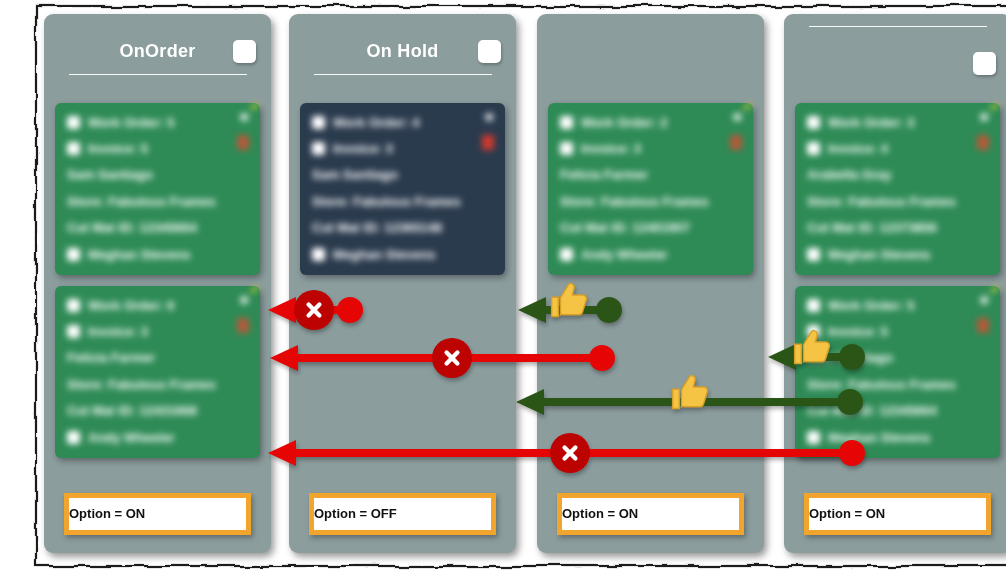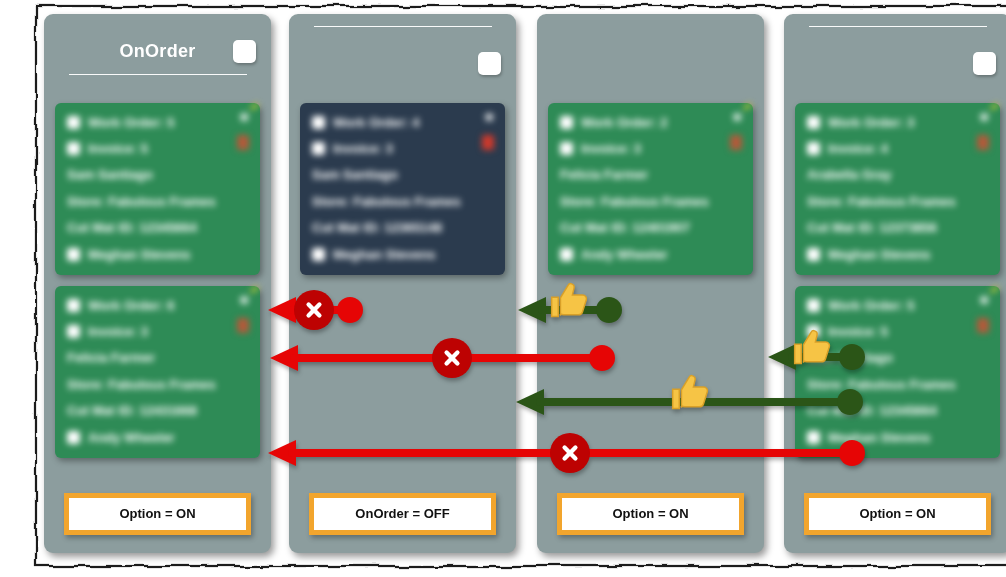--- a/index.html
+++ b/index.html
@@ -29,21 +29,21 @@
   .star{position:absolute;top:6px;right:9px;color:#ffffff;font-size:15px;line-height:15px;}
   .trash{position:absolute;top:32px;right:11px;width:12px;height:15px;border-radius:2px;}
   .card.green .trash{background:#b35a3a;}
   .card.navy .trash{background:#cf3a2c;}
   .corner-accent{position:absolute;top:2px;right:1px;width:9px;height:3px;background:#d8d832;
                  transform:rotate(-35deg);}
 
   
   .option-box{position:absolute;left:20px;right:20px;bottom:18px;height:32px;background:#ffffff;
               border:5px solid #f2a52d;box-shadow:2px 3px 5px rgba(0,0,0,.3);
-              text-align:center;line-height:32px;font-size:13px;font-weight:bold;color:#111111;}
+              text-align:left;line-height:32px;font-size:13px;font-weight:bold;color:#111111;}
 
   
   .arrow{position:absolute;height:8px;z-index:6;filter:drop-shadow(1px 3px 2px rgba(0,0,0,.30));}
   .arrow .shaft{position:absolute;left:18px;right:5px;top:0;height:8px;border-radius:4px;}
   .arrow.red .shaft{background:#e60505;}
   .arrow.green .shaft{background:#2b5517;}
   .arrow .head{position:absolute;left:-2px;top:-9px;width:0;height:0;
                border-top:13px solid transparent;border-bottom:13px solid transparent;}
   .arrow.red .head{border-right:28px solid #e60505;}
   .arrow.green .head{border-right:28px solid #2b5517;}
@@ -124,20 +124,21 @@
         <span class="corner-accent"></span>
       </div>
     </article>
     <div class="option-box">
       <span>Option = ON</span>
     </div>
   </section>
 
   <section class="column" style="left:257px">
     <header class="col-header">
+      <h2 class="col-title">On Hold</h2>
       <span class="checkbox"></span>
       <div class="divider"></div>
     </header>
     <article class="card navy" style="top:89px">
       <div class="card-inner">
         <div class="card-line">
             <span class="mini-icon"></span>
             <span>Work Order: 4</span>
           </div>
         <div class="card-line">
@@ -155,21 +156,21 @@
           </div>
         <div class="card-line">
             <span class="mini-icon"></span>
             <span>Meghan Stevens</span>
           </div>
         <span class="star">★</span>
         <span class="trash"></span>
       </div>
     </article>
     <div class="option-box">
-      <span>OnOrder = OFF</span>
+      <span>Option = OFF</span>
     </div>
   </section>
 
   <section class="column" style="left:505px">
     <article class="card green" style="top:89px">
       <div class="card-inner">
         <div class="card-line">
             <span class="mini-icon"></span>
             <span>Work Order: 2</span>
           </div>

